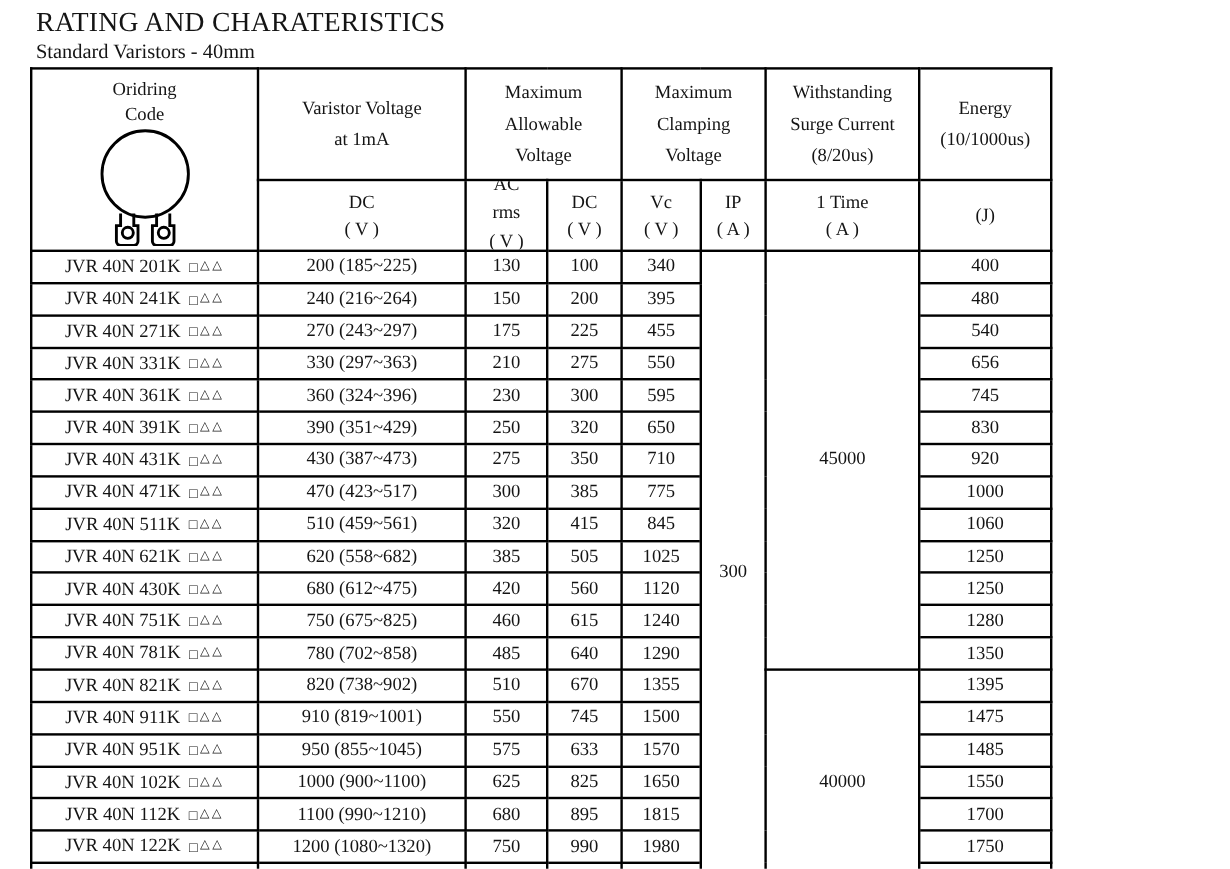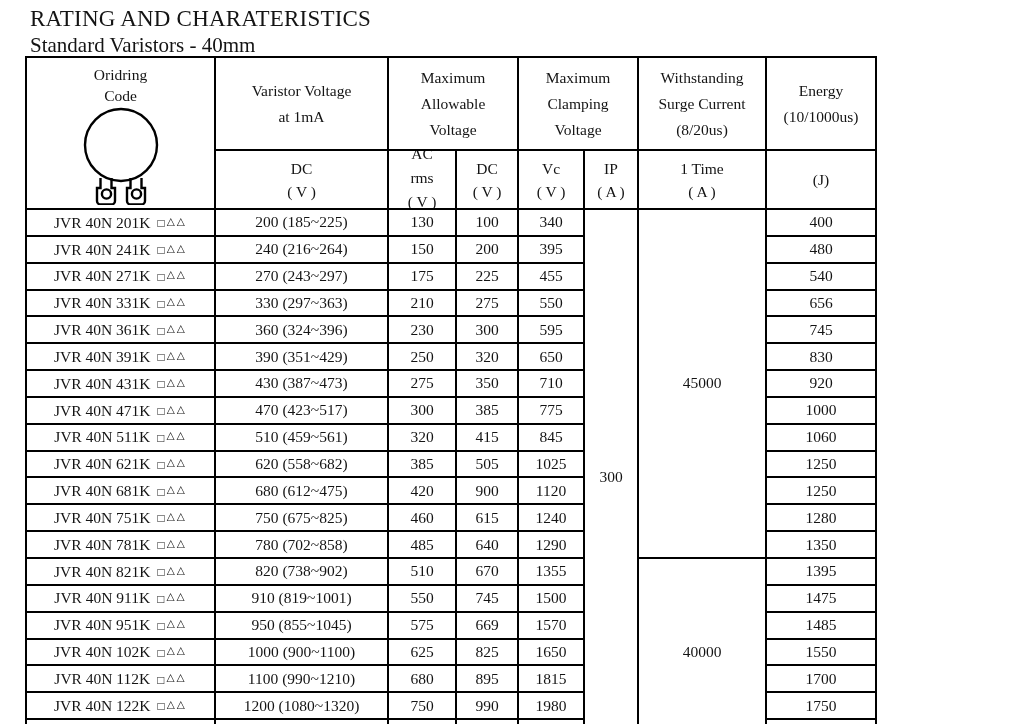--- a/index.html
+++ b/index.html
@@ -10,21 +10,21 @@
     color:#141414;
     position:relative;
     overflow:hidden;
   }
   .title{
     position:absolute;left:30px;top:6px;
     font-size:23px;letter-spacing:.2px;
   }
   .subtitle{
     position:absolute;left:30px;top:33px;
-    font-size:21px;
+    font-size:17px;
   }
   table.ratings{
     position:absolute;left:25px;top:56px;
     width:850px;
     border-collapse:collapse;
     table-layout:fixed;
     font-size:15.5px;
   }
   table.ratings th,
   table.ratings td{
@@ -195,24 +195,24 @@
       </tr>
       <tr>
         <td><span>JVR 40N 621K</span><span class="code-suffix"><span class="sym-sq">□</span><span class="sym-tri">△△</span></span></td>
         <td>620 (558~682)</td>
         <td>385</td>
         <td>505</td>
         <td>1025</td>
         <td>1250</td>
       </tr>
       <tr>
-        <td><span>JVR 40N 681K</span><span class="code-suffix"><span class="sym-sq">□</span><span class="sym-tri">△△</span></span></td>
+        <td><span>JVR 40N 430K</span><span class="code-suffix"><span class="sym-sq">□</span><span class="sym-tri">△△</span></span></td>
         <td>680 (612~475)</td>
         <td>420</td>
-        <td>900</td>
+        <td>560</td>
         <td>1120</td>
         <td>1250</td>
       </tr>
       <tr>
         <td><span>JVR 40N 751K</span><span class="code-suffix"><span class="sym-sq">□</span><span class="sym-tri">△△</span></span></td>
         <td>750 (675~825)</td>
         <td>460</td>
         <td>615</td>
         <td>1240</td>
         <td>1280</td>
@@ -239,21 +239,21 @@
         <td>910 (819~1001)</td>
         <td>550</td>
         <td>745</td>
         <td>1500</td>
         <td>1475</td>
       </tr>
       <tr>
         <td><span>JVR 40N 951K</span><span class="code-suffix"><span class="sym-sq">□</span><span class="sym-tri">△△</span></span></td>
         <td>950 (855~1045)</td>
         <td>575</td>
-        <td>669</td>
+        <td>633</td>
         <td>1570</td>
         <td>1485</td>
       </tr>
       <tr>
         <td><span>JVR 40N 102K</span><span class="code-suffix"><span class="sym-sq">□</span><span class="sym-tri">△△</span></span></td>
         <td>1000 (900~1100)</td>
         <td>625</td>
         <td>825</td>
         <td>1650</td>
         <td>1550</td>

